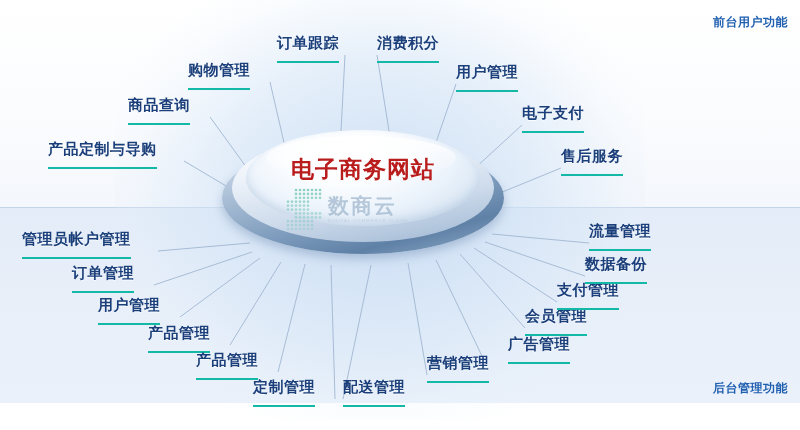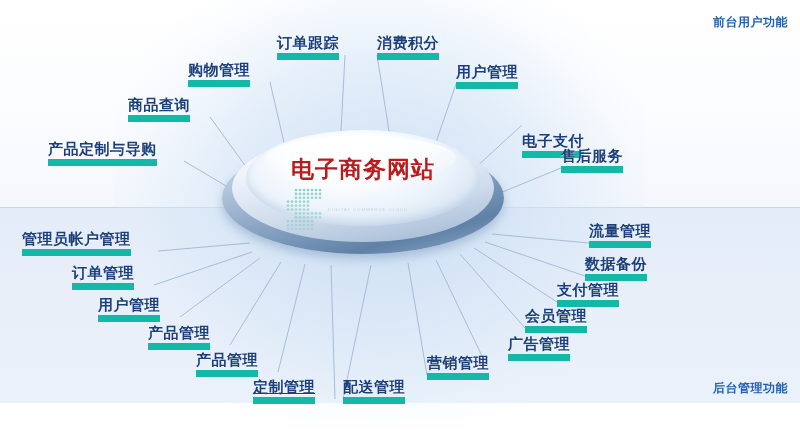--- a/index.html
+++ b/index.html
@@ -78,22 +78,22 @@
   .wm-cn{font-size:21px;font-weight:bold;color:#9fb6cc;letter-spacing:2px;}
   .wm-en{font-size:4.4px;color:#b6c7d8;letter-spacing:.9px;margin-top:3px;white-space:nowrap;}
 
   
   .lbl{
     position:absolute;
     font-size:15px;font-weight:bold;
     color:#1b3f7a;
     white-space:nowrap;
     letter-spacing:.5px;
-    padding-bottom:0;
-    border-bottom:7px solid #14b8a6;
+    padding-bottom:8px;
+    border-bottom:2px solid #14b8a6;
     text-shadow:0 1px 0 rgba(255,255,255,.75);
   }
 
   
   .corner{
     position:absolute;right:12px;
     font-size:12px;font-weight:bold;color:#1f5fb0;
     white-space:nowrap;letter-spacing:.5px;
   }
   .corner-top{top:14px;margin-left:24px;}
@@ -212,42 +212,43 @@
           <circle cx="28" cy="38.1" r="1.35" fill="#5bbfa6" opacity="0.41"></circle>
           <circle cx="4" cy="42" r="1.35" fill="#5bbfa6" opacity="0.35"></circle>
           <circle cx="8" cy="42" r="1.35" fill="#5bbfa6" opacity="0.35"></circle>
           <circle cx="12" cy="42" r="1.35" fill="#5bbfa6" opacity="0.35"></circle>
           <circle cx="16" cy="42" r="1.35" fill="#5bbfa6" opacity="0.35"></circle>
           <circle cx="20" cy="42" r="1.35" fill="#5bbfa6" opacity="0.35"></circle>
           <circle cx="24" cy="42" r="1.35" fill="#5bbfa6" opacity="0.35"></circle>
           <circle cx="28" cy="42" r="1.35" fill="#5bbfa6" opacity="0.35"></circle>
         </svg>
       <div class="wm-text">
+        <span class="wm-cn">数商云</span>
         <span class="wm-en">DIGITAL COMMERCE CLOUD</span>
       </div>
     </div>
   </div>
 
   <div id="frontend-labels">
       <div class="lbl" style="left: 48px; top: 140px;">产品定制与导购</div>
       <div class="lbl" style="left: 128px; top: 96px;">商品查询</div>
       <div class="lbl" style="left: 188px; top: 61px;">购物管理</div>
       <div class="lbl" style="left: 277px; top: 34px;">订单跟踪</div>
       <div class="lbl" style="left: 377px; top: 34px;">消费积分</div>
       <div class="lbl" style="left: 456px; top: 63px;">用户管理</div>
-      <div class="lbl" style="left: 522px; top: 104px; margin-top: 28px;">电子支付</div>
+      <div class="lbl" style="left: 522px; top: 104px;">电子支付</div>
       <div class="lbl" style="left: 561px; top: 147px;">售后服务</div>
     </div>
   <div id="backend-labels">
       <div class="lbl" style="left: 22px; top: 230px;">管理员帐户管理</div>
       <div class="lbl" style="left: 72px; top: 264px;">订单管理</div>
       <div class="lbl" style="left: 98px; top: 296px;">用户管理</div>
       <div class="lbl" style="left: 148px; top: 324px;">产品管理</div>
       <div class="lbl" style="left: 196px; top: 351px;">产品管理</div>
-      <div class="lbl" style="left: 253px; top: 378px; text-decoration: underline;">定制管理</div>
+      <div class="lbl" style="left: 253px; top: 378px;">定制管理</div>
       <div class="lbl" style="left: 343px; top: 378px;">配送管理</div>
       <div class="lbl" style="left: 427px; top: 354px;">营销管理</div>
       <div class="lbl" style="left: 508px; top: 335px; font-family: Liberation Mono, monospace;">广告管理</div>
       <div class="lbl" style="left: 525px; top: 307px;">会员管理</div>
       <div class="lbl" style="left: 557px; top: 281px;">支付管理</div>
       <div class="lbl" style="left: 585px; top: 255px;">数据备份</div>
       <div class="lbl" style="left: 589px; top: 222px;">流量管理</div>
     </div>
 
   <div class="corner corner-top">前台用户功能</div>

